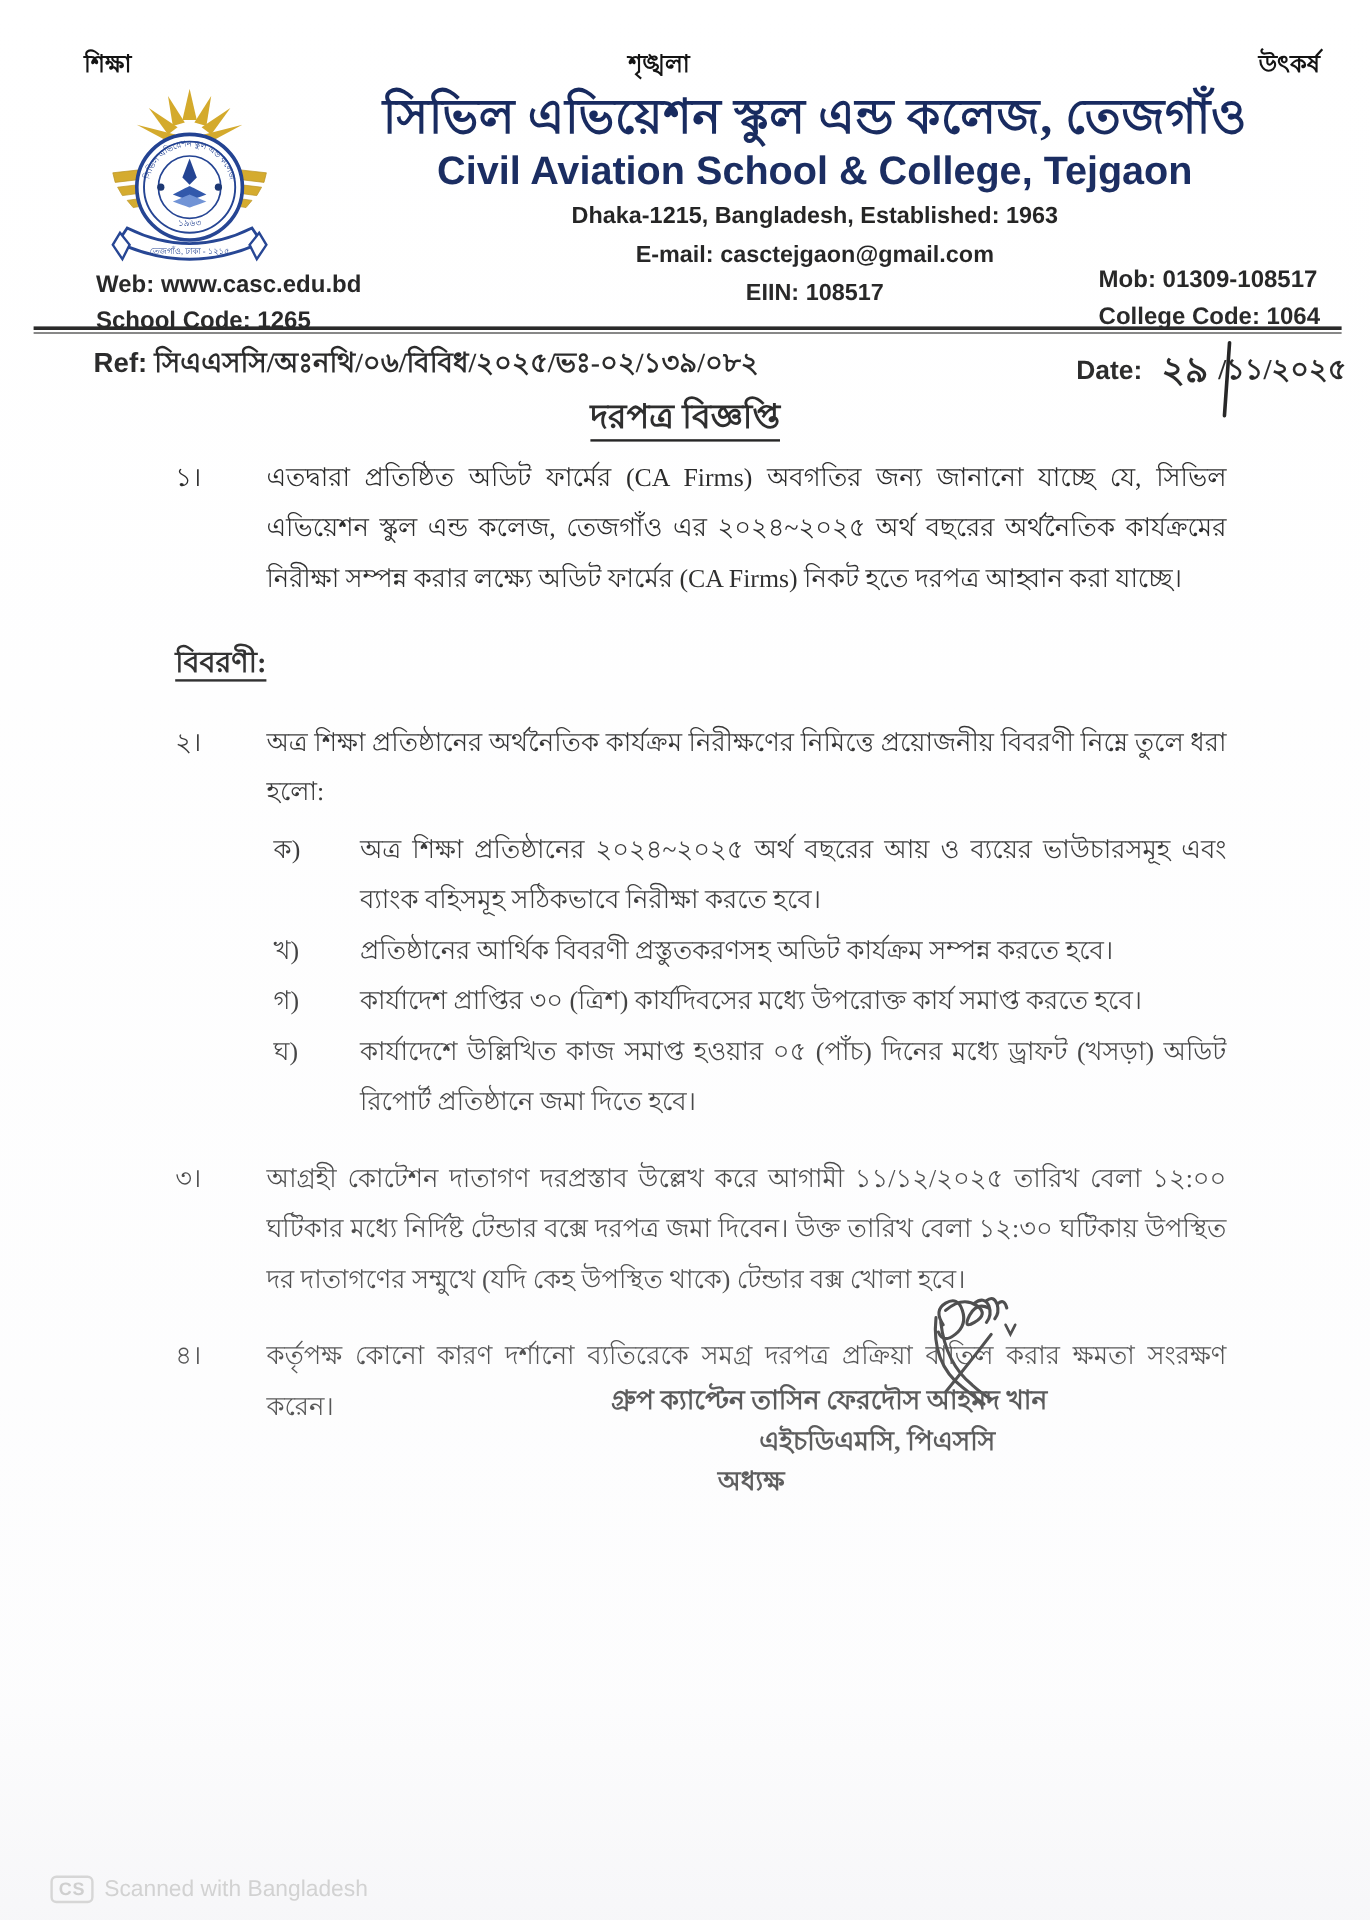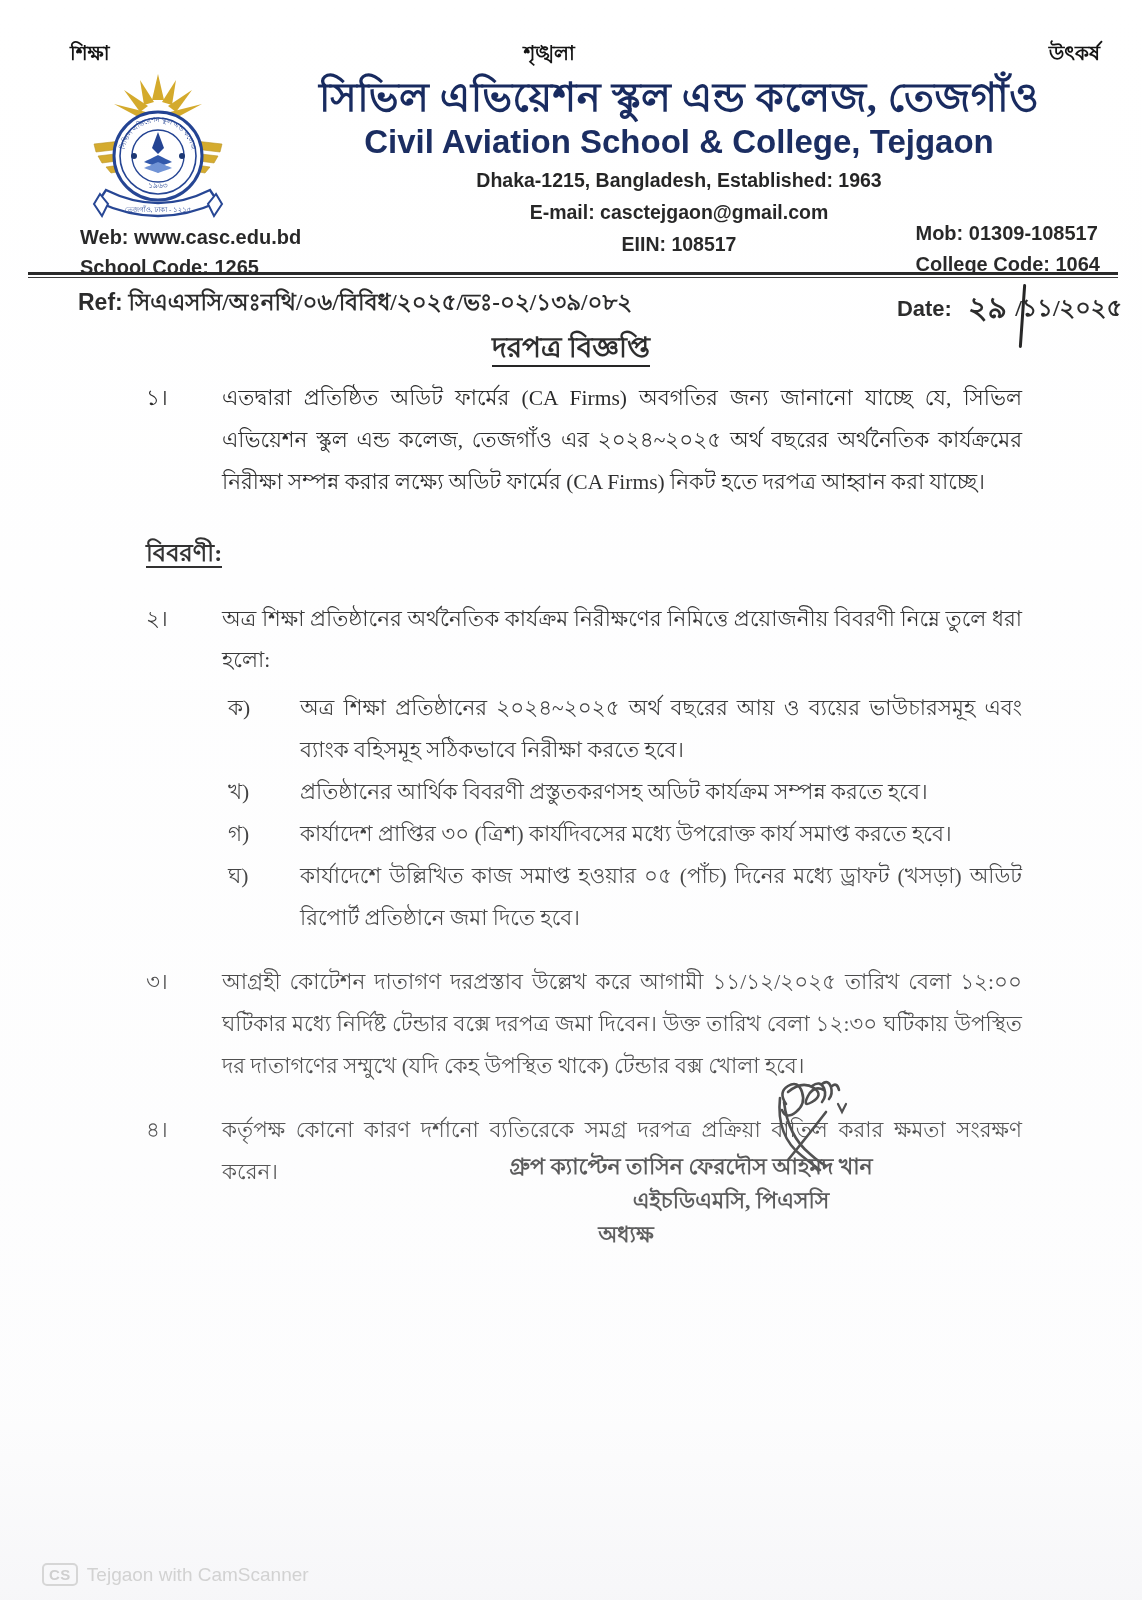--- a/index.html
+++ b/index.html
@@ -447,16 +447,16 @@
       <div class="sign-name">গ্রুপ ক্যাপ্টেন তাসিন ফেরদৌস আহমদ খান</div>
       <div class="sign-qual">এইচডিএমসি, পিএসসি</div>
       <div class="sign-desig">অধ্যক্ষ</div>
     </div>
   </div>
 
   <div class="scan-tint"></div>
 
   <div class="cs-footer">
     <span class="cs-badge">CS</span>
-    <span>Tejgaon with CamScanner</span>
+    <span>Scanned with Bangladesh</span>
   </div>
 
 </div>
 
 </body></html>

